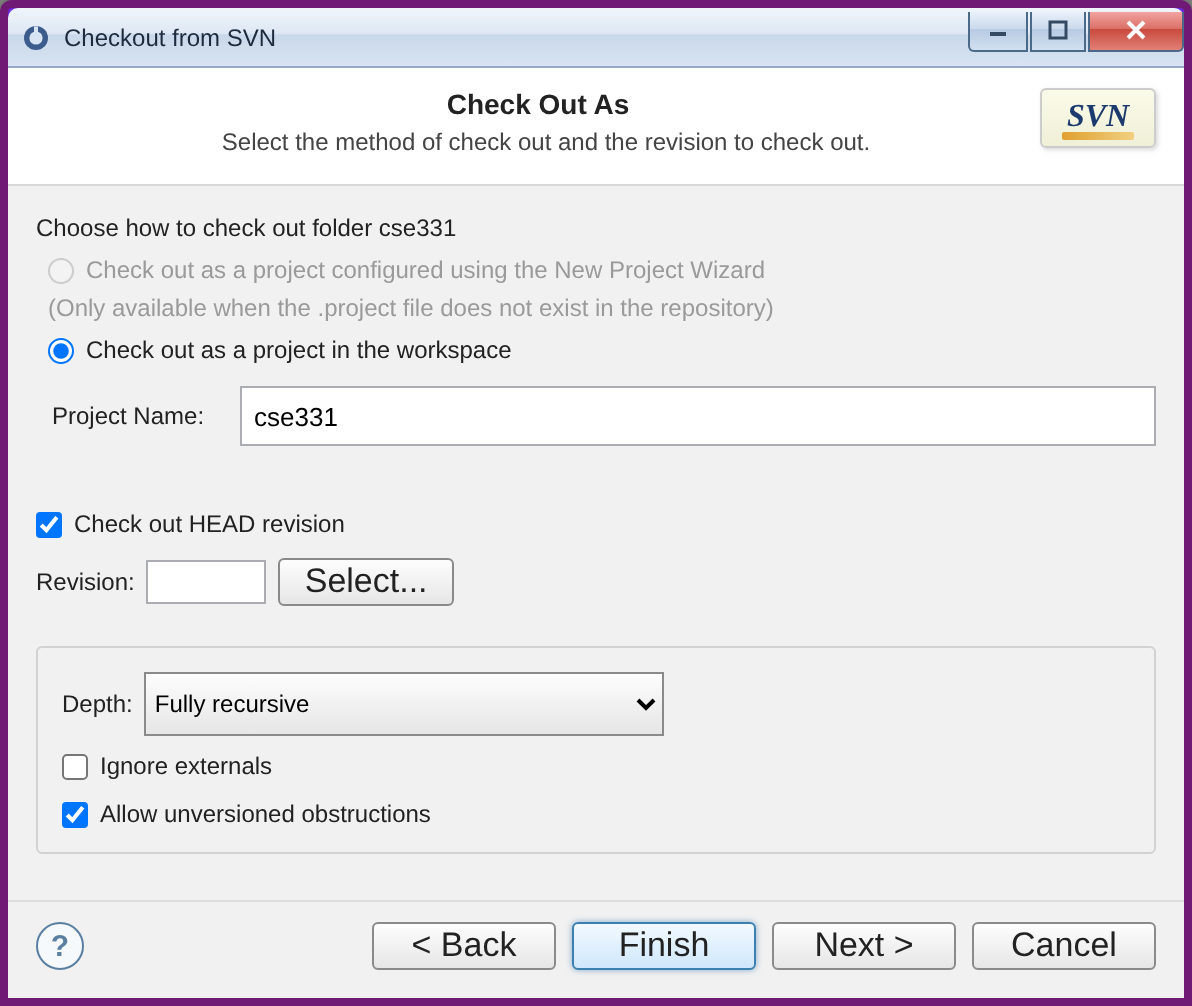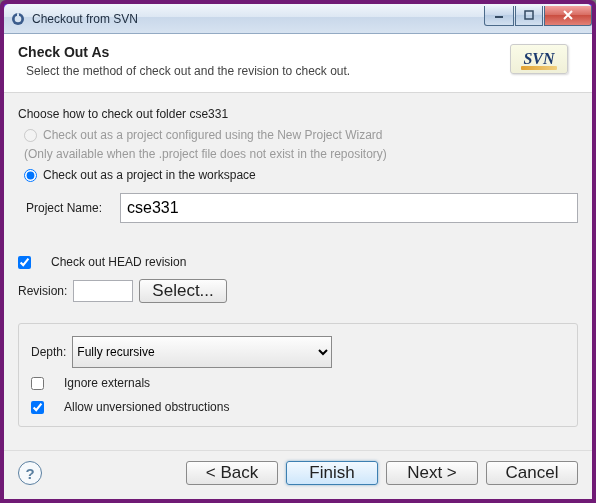--- a/index.html
+++ b/index.html
@@ -55,24 +55,25 @@
   .winbtn.min { border-radius: 0 0 0 3px; }
   .winbtn.max { width: 28px; }
   .winbtn.close {
     width: 48px;
     border-radius: 0 0 3px 0;
     background: linear-gradient(to bottom, #f3a3a0, #d96f65 45%, #c94b3e 46%, #e28076);
     color: #fff;
   }
   .header-panel {
     background: #fff;
-    padding: 10px 24px 14px 14px;
+    padding: 10px 14px 14px 14px;
     border-bottom: 1px solid #d8d8d8;
     display: flex;
     align-items: flex-start;
+    text-align: center;
   }
   .header-text { flex: 1; }
   .header-title {
     font-weight: bold;
     font-size: 14px;
     color: #222;
     margin-bottom: 4px;
   }
   .header-sub {
     color: #444;
@@ -129,35 +130,35 @@
     padding: 6px 0 4px 8px;
   }
   .field-label { min-width: 86px; }
   .text-input {
     flex: 1;
     height: 14px;
     border: 1px solid #abadb3;
     background: #fff;
     padding: 14px 6px;
     font-family: inherit;
-    font-size: 16px;
+    font-size: 13px;
   }
   .small-input {
     width: 60px;
     height: 22px;
     border: 1px solid #abadb3;
     background: #fff;
     padding: 2px 6px;
     font-family: inherit;
     font-size: 12px;
   }
   .check-row {
     display: flex;
     align-items: center;
-    gap: 20px;
+    gap: 6px;
     padding: 2px 0;
   }
   .check-row input[type=checkbox] { margin: 0; }
   .rev-row {
     display: flex;
     align-items: center;
     gap: 6px;
     margin-top: 4px;
   }
   .btn {

